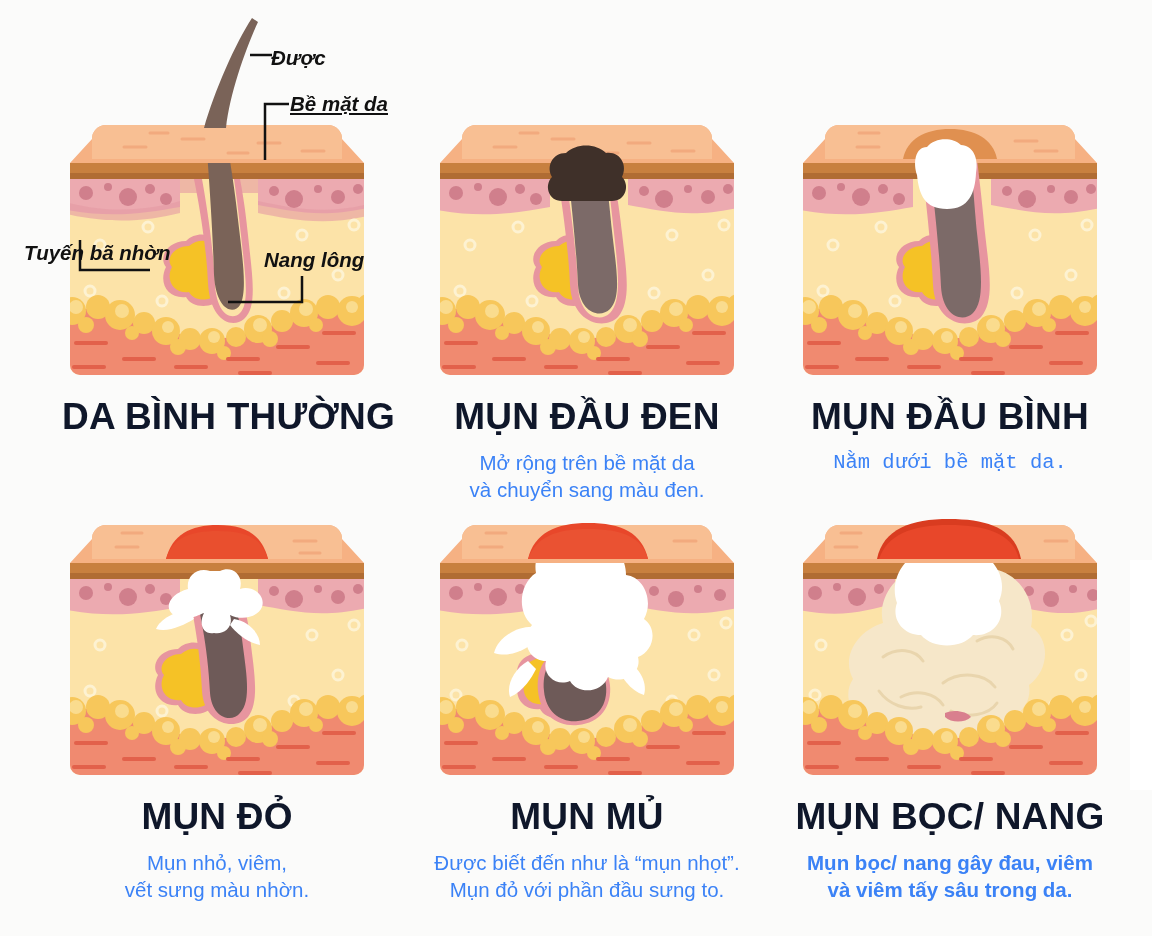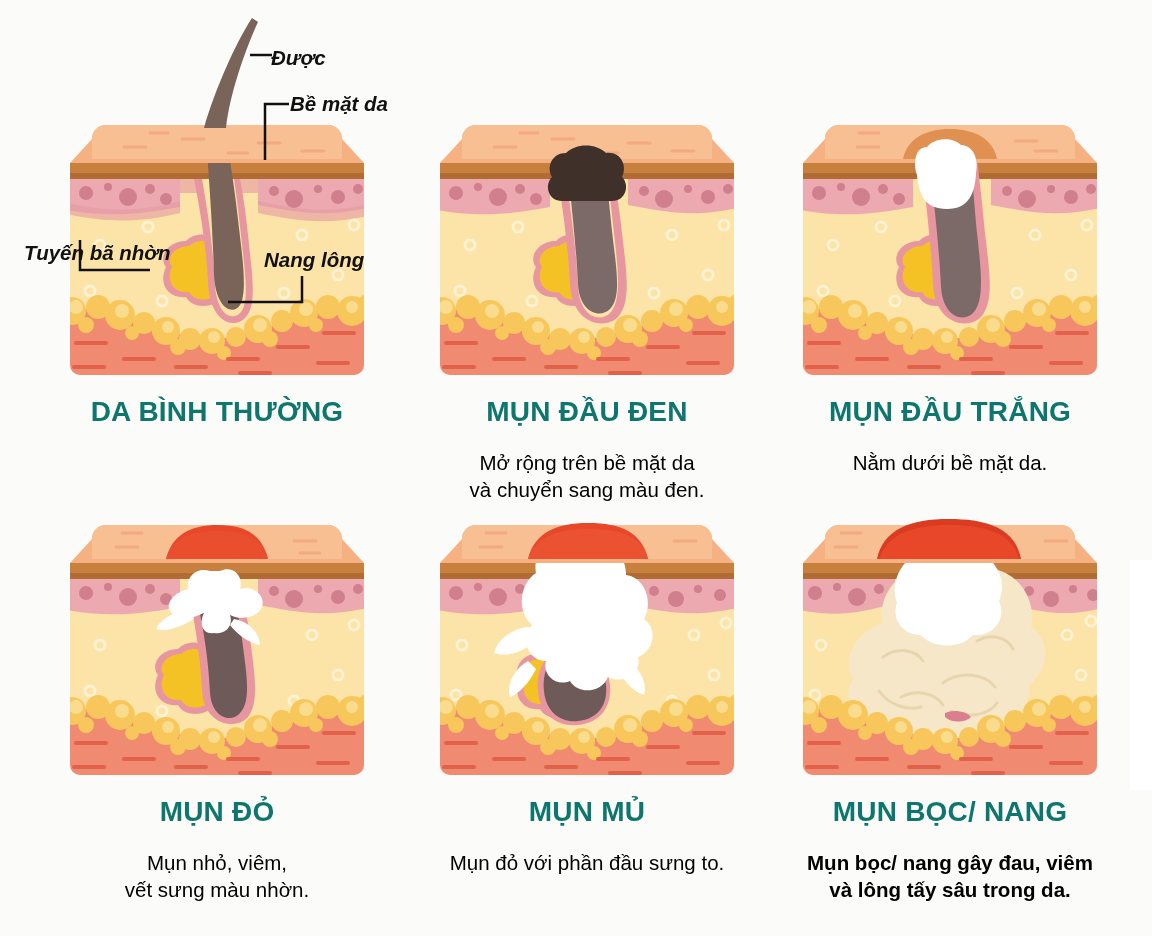--- a/index.html
+++ b/index.html
@@ -13,31 +13,31 @@
     position: relative;
     width: 1152px; height: 936px;
     background: #fbfbfa;
   }
   .panel { position: absolute; }
   .panel-art { position: absolute; left: 0; top: 0; }
   .panel-title {
     position: absolute;
     width: 100%;
     text-align: center;
-    color: #0f766e;
+    color: #0f172a;
     font-weight: bold;
-    font-size: 28px;
+    font-size: 37px;
     letter-spacing: 0.2px;
     white-space: nowrap;
   }
   .panel-desc {
     position: absolute;
     width: 100%;
     text-align: center;
-    color: #000000;
+    color: #3b82f6;
     font-size: 20.5px;
     line-height: 1.32;
   }
   .panel-desc .l { display: block; }
   .callout-text {
     position: absolute;
     font-style: italic;
     font-weight: bold;
     font-size: 20.5px;
     color: #111;
@@ -169,21 +169,21 @@
   </svg>
 
   <svg class="callout-line" style="left:250px; top:52px;" width="22" height="6" viewBox="0 0 22 6">
     <line x1="0" y1="3" x2="22" y2="3" stroke="#111" stroke-width="2.5"></line>
   </svg>
   <div class="callout-text" style="left:271px; top:46px;">Được</div>
 
   <svg class="callout-line" style="left:255px; top:100px;" width="34" height="60" viewBox="0 0 34 60">
     <path d="M34 4 L10 4 L10 60" fill="none" stroke="#111" stroke-width="2.5"></path>
   </svg>
-  <div class="callout-text" style="left:290px; top:92px;">Bề mặt da</div>
+  <div class="callout-text" style="left:290px; top:92px;text-decoration:underline;">Bề mặt da</div>
 
   <div class="callout-text" style="left:24px; top:216px;margin-top:25px;">Tuyến bã nhờn</div>
   <svg class="callout-line" style="left:78px; top:240px;" width="72" height="36" viewBox="0 0 72 36">
     <path d="M2 0 L2 30 L72 30" fill="none" stroke="#111" stroke-width="2.5"></path>
   </svg>
 
   <div class="callout-text" style="left:264px; top:248px;">Nang lông</div>
   <svg class="callout-line" style="left:228px; top:276px;" width="76" height="32" viewBox="0 0 76 32">
     <path d="M74 0 L74 26 L0 26" fill="none" stroke="#111" stroke-width="2.5"></path>
   </svg>
@@ -385,22 +385,22 @@
             <line x1="114" y1="252" x2="144" y2="252"></line>
           <line x1="166" y1="244" x2="196" y2="244"></line>
             <line x1="216" y1="232" x2="246" y2="232"></line>
           <line x1="256" y1="248" x2="286" y2="248"></line>
             <line x1="178" y1="258" x2="208" y2="258"></line>
           <line x1="70" y1="262" x2="100" y2="262"></line>
             <line x1="262" y1="218" x2="292" y2="218"></line>
         </g>
       </g>
     </svg>
-    <div class="panel-title" style="top:281px;">MỤN ĐẦU TRẮNG</div>
-    <div class="panel-desc" style="top:334px;">
+    <div class="panel-title" style="top:281px;">MỤN ĐẦU BÌNH</div>
+    <div class="panel-desc" style="top:334px;font-family:Liberation Mono, monospace;">
       <span class="l">Nằm dưới bề mặt da.</span>
     </div>
   </div>
 
   <div class="panel" style="left:62px; top:515px; width:310px; height:380px;">
     <svg class="panel-art" width="310" height="265" viewBox="0 0 310 265">
       <defs>
           <clipPath id="clipD">
             <path d="M8 48 L8 250 a10 10 0 0 0 10 10 L292 260 a10 10 0 0 0 10 -10 L302 48 Z"></path>
           </clipPath>
@@ -592,20 +592,21 @@
             <line x1="216" y1="232" x2="246" y2="232"></line>
           <line x1="256" y1="248" x2="286" y2="248"></line>
             <line x1="178" y1="258" x2="208" y2="258"></line>
           <line x1="70" y1="262" x2="100" y2="262"></line>
             <line x1="262" y1="218" x2="292" y2="218"></line>
         </g>
       </g>
     </svg>
     <div class="panel-title" style="top:281px;">MỤN MỦ</div>
     <div class="panel-desc" style="top:334px;">
+      <span class="l">Được biết đến như là “mụn nhọt”.</span>
       <span class="l">Mụn đỏ với phần đầu sưng to.</span>
     </div>
   </div>
 
   <div class="panel" style="left:795px; top:515px; width:310px; height:380px;">
     <svg class="panel-art" width="310" height="265" viewBox="0 0 310 265">
       <defs>
           <clipPath id="clipF">
             <path d="M8 48 L8 250 a10 10 0 0 0 10 10 L292 260 a10 10 0 0 0 10 -10 L302 48 Z"></path>
           </clipPath>
@@ -697,19 +698,19 @@
           <line x1="256" y1="248" x2="286" y2="248"></line>
             <line x1="178" y1="258" x2="208" y2="258"></line>
           <line x1="70" y1="262" x2="100" y2="262"></line>
             <line x1="262" y1="218" x2="292" y2="218"></line>
         </g>
       </g>
     </svg>
     <div class="panel-title" style="top:281px;">MỤN BỌC/ NANG</div>
     <div class="panel-desc" style="top:334px;font-weight:bold;">
       <span class="l">Mụn bọc/ nang gây đau, viêm</span>
-      <span class="l">và lông tấy sâu trong da.</span>
+      <span class="l">và viêm tấy sâu trong da.</span>
     </div>
   </div>
 
   <div class="rightedge"></div>
 
 </div>
 
 </body></html>

